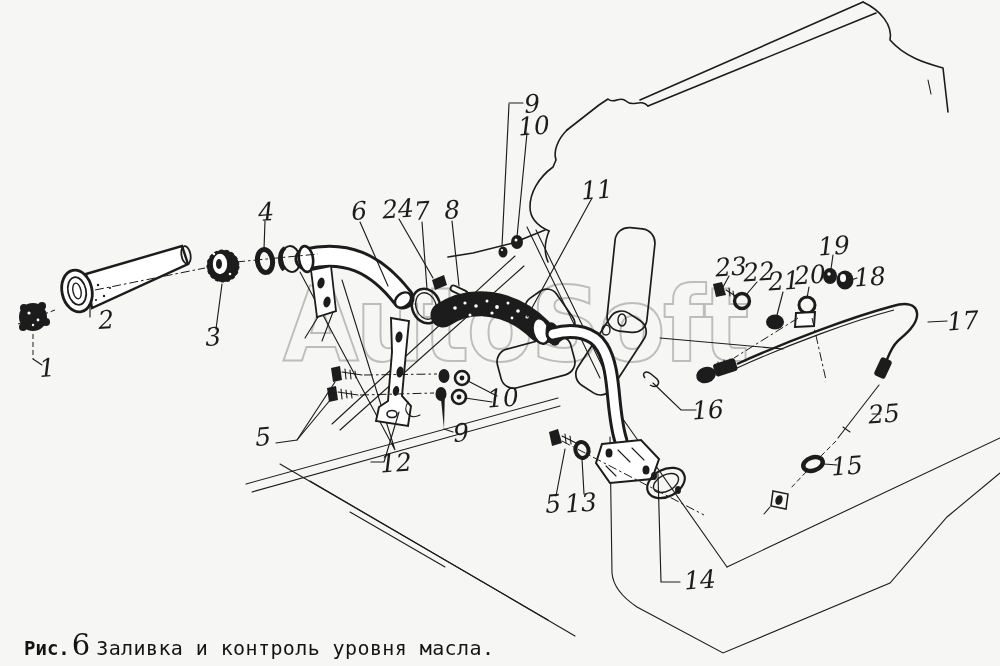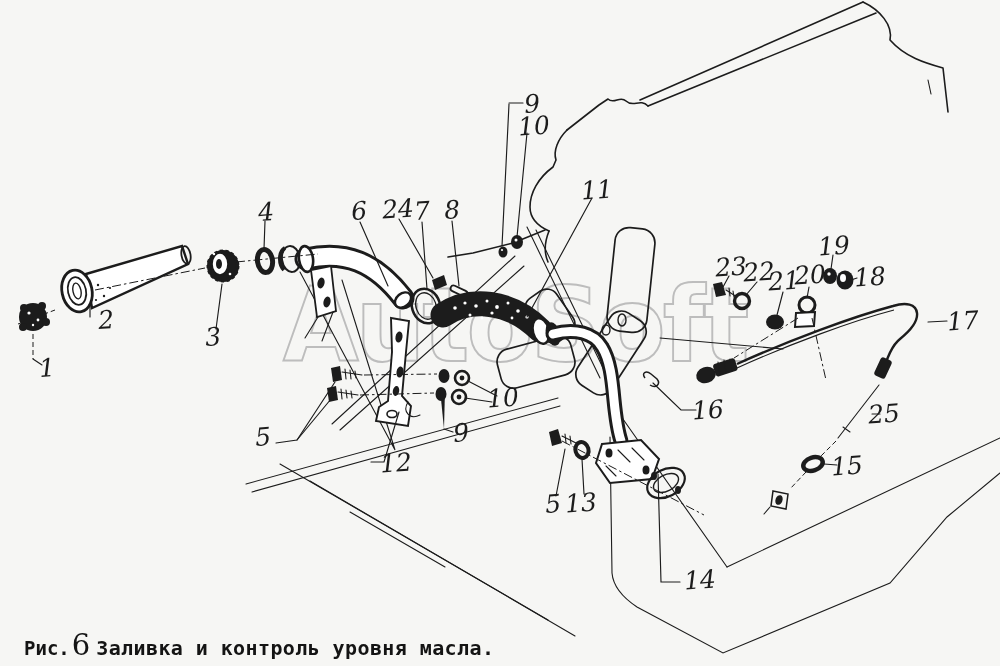--- a/index.html
+++ b/index.html
@@ -62,21 +62,21 @@
     font-family:"DejaVu Sans Mono", monospace;
     font-weight:bold;font-size:19px;
   }
   #caption .num{
     font-family:"DejaVu Serif", serif;
     font-size:29px;font-weight:normal;
     margin:0 6px 0 2px;
   }
   #caption .ttl{
     font-family:"DejaVu Sans Mono", monospace;
-    font-weight:bold;font-size:20px;letter-spacing:0.4px;
+    font-weight:normal;font-size:20px;letter-spacing:0.4px;
   }
 </style>
 </head>
 <body>
 
 <div id="stage" style="--paper: #f6f6f4; --ink: #1c1c1c; --wm: #bdbdbd;">
 
   <div id="watermark">AutoSoft</div>
 
   <svg id="draw" width="1000" height="666" viewBox="0 0 1000 666">

